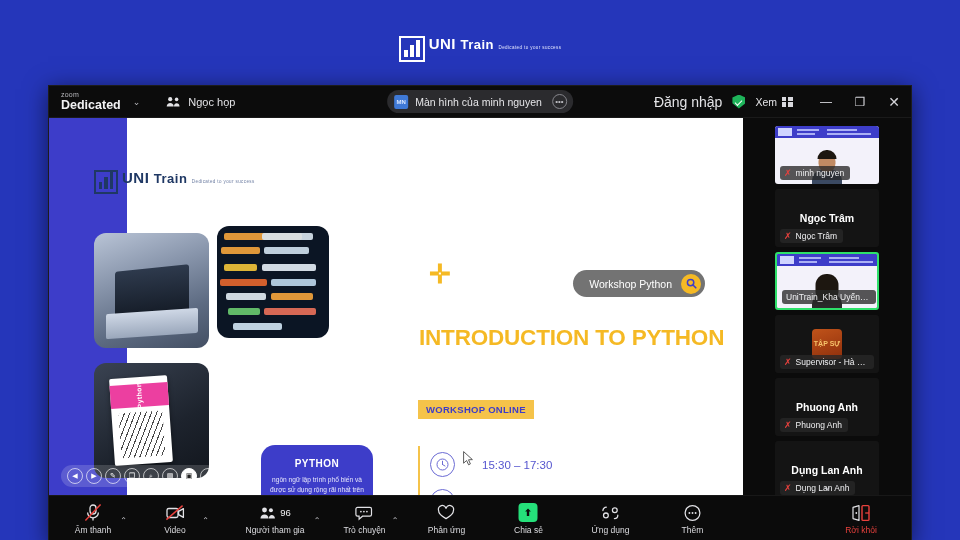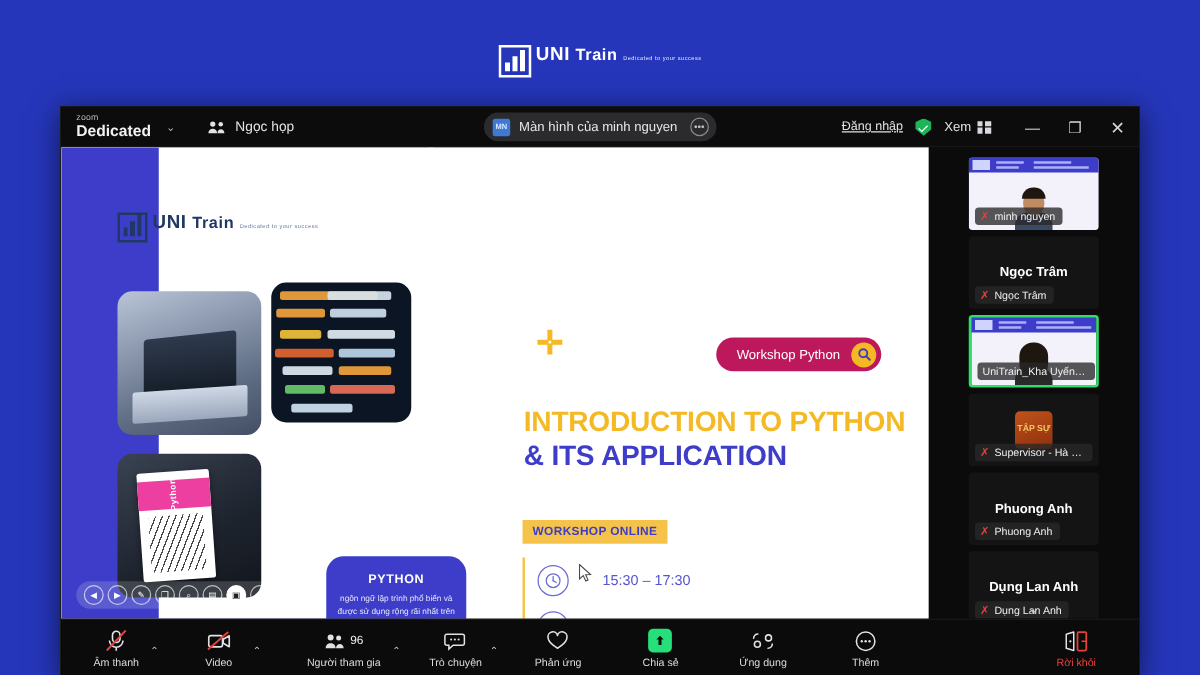--- a/index.html
+++ b/index.html
@@ -77,21 +77,21 @@
     width: 15px; height: 15px; border-radius: 50%;
     border: 1px solid #86868c; color: #bfbfc4;
     font-size: 8px; display: flex; align-items: center; justify-content: center;
     margin-left: 3px;
   }
 
   .tb-right {
     margin-left: auto; display: flex; align-items: center; gap: 0;
     height: 100%;
   }
-  .tb-login { font-size: 10px; color: #e3e3e6; padding: 0 10px; text-decoration: underline; }
+  .tb-login { font-size: 14px; color: #e3e3e6; padding: 0 10px; }
   .tb-shield {
     width: 13px; height: 14px; background: #1eb45a;
     clip-path: polygon(50% 0, 100% 22%, 100% 62%, 50% 100%, 0 62%, 0 22%);
     position: relative; margin-right: 10px;
   }
   .tb-shield::after {
     content: ""; position: absolute; left: 3px; top: 5px;
     width: 6px; height: 3px; border-left: 1.6px solid #fff; border-bottom: 1.6px solid #fff;
     transform: rotate(-45deg);
   }
@@ -190,38 +190,38 @@
   #python-card .pc-desc { font-size: 6.6px; line-height: 1.55; margin-top: 6px; color: #e7e7fb; }
 
   .plus {
     position: absolute; color: #f5b924; font-weight: bold; line-height: 1;
     user-select: none;
   }
   #plus-top { left: 380px; top: 143px; font-size: 26px; }
 
   #workshop-btn {
     position: absolute; right: 38px; top: 152px; height: 27px;
-    background: #be185d; border-radius: 14px; display: flex; align-items: center;
+    background: #737373; border-radius: 14px; display: flex; align-items: center;
     padding: 0 4px 0 16px; gap: 9px;
   }
   #workshop-btn .wb-txt { color: #fff; font-size: 10.5px; }
   #workshop-btn .wb-ico {
     width: 20px; height: 20px; border-radius: 50%; background: #f5b924;
     display: flex; align-items: center; justify-content: center;
   }
 
   #slide-title {
     position: absolute; left: 370px; top: 206px; width: 320px;
     font-size: 22.5px; font-weight: bold; line-height: 1.22; letter-spacing: -.2px;
   }
   #slide-title .l-a { color: #f5b924; display: block; }
   #slide-title .l-b { color: #3d3dc9; display: block; }
 
   #badge-online {
-    position: absolute; left: 369px; top: 298px;
+    position: absolute; left: 369px; top: 282px;
     background: #f5c34a; color: #3d3dc9; font-size: 9.5px; font-weight: bold;
     padding: 4px 8px; letter-spacing: .3px;
   }
 
   #detail-list {
     position: absolute; left: 369px; top: 328px; width: 300px;
     border-left: 2px solid #f5c34a; padding-left: 10px;
   }
   .detail-row { display: flex; align-items: center; gap: 27px; height: 37px; }
   .detail-ico {
@@ -460,21 +460,20 @@
           <span class="wb-ico">
             <svg width="11" height="11" viewBox="0 0 11 11">
               <circle cx="4.6" cy="4.6" r="3.2" fill="none" stroke="#3d3dc9" stroke-width="1.5"></circle>
               <line x1="7" y1="7" x2="9.8" y2="9.8" stroke="#3d3dc9" stroke-width="1.6" stroke-linecap="round"></line>
             </svg>
           </span>
         </div>
 
         <div id="slide-title">
           <span class="l-a">INTRODUCTION TO PYTHON</span>
-          <span class="l-b">&amp; ITS APPLICATION</span>
         </div>
 
         <div id="badge-online">WORKSHOP ONLINE</div>
 
         <div id="detail-list">
           <div class="detail-row">
             <span class="detail-ico">
               <svg width="13" height="13" viewBox="0 0 13 13">
                 <circle cx="6.5" cy="6.5" r="5.5" fill="none" stroke="#6b6bd4" stroke-width="1"></circle>
                 <line x1="6.5" y1="6.5" x2="6.5" y2="3.2" stroke="#6b6bd4" stroke-width="1" stroke-linecap="round"></line>

